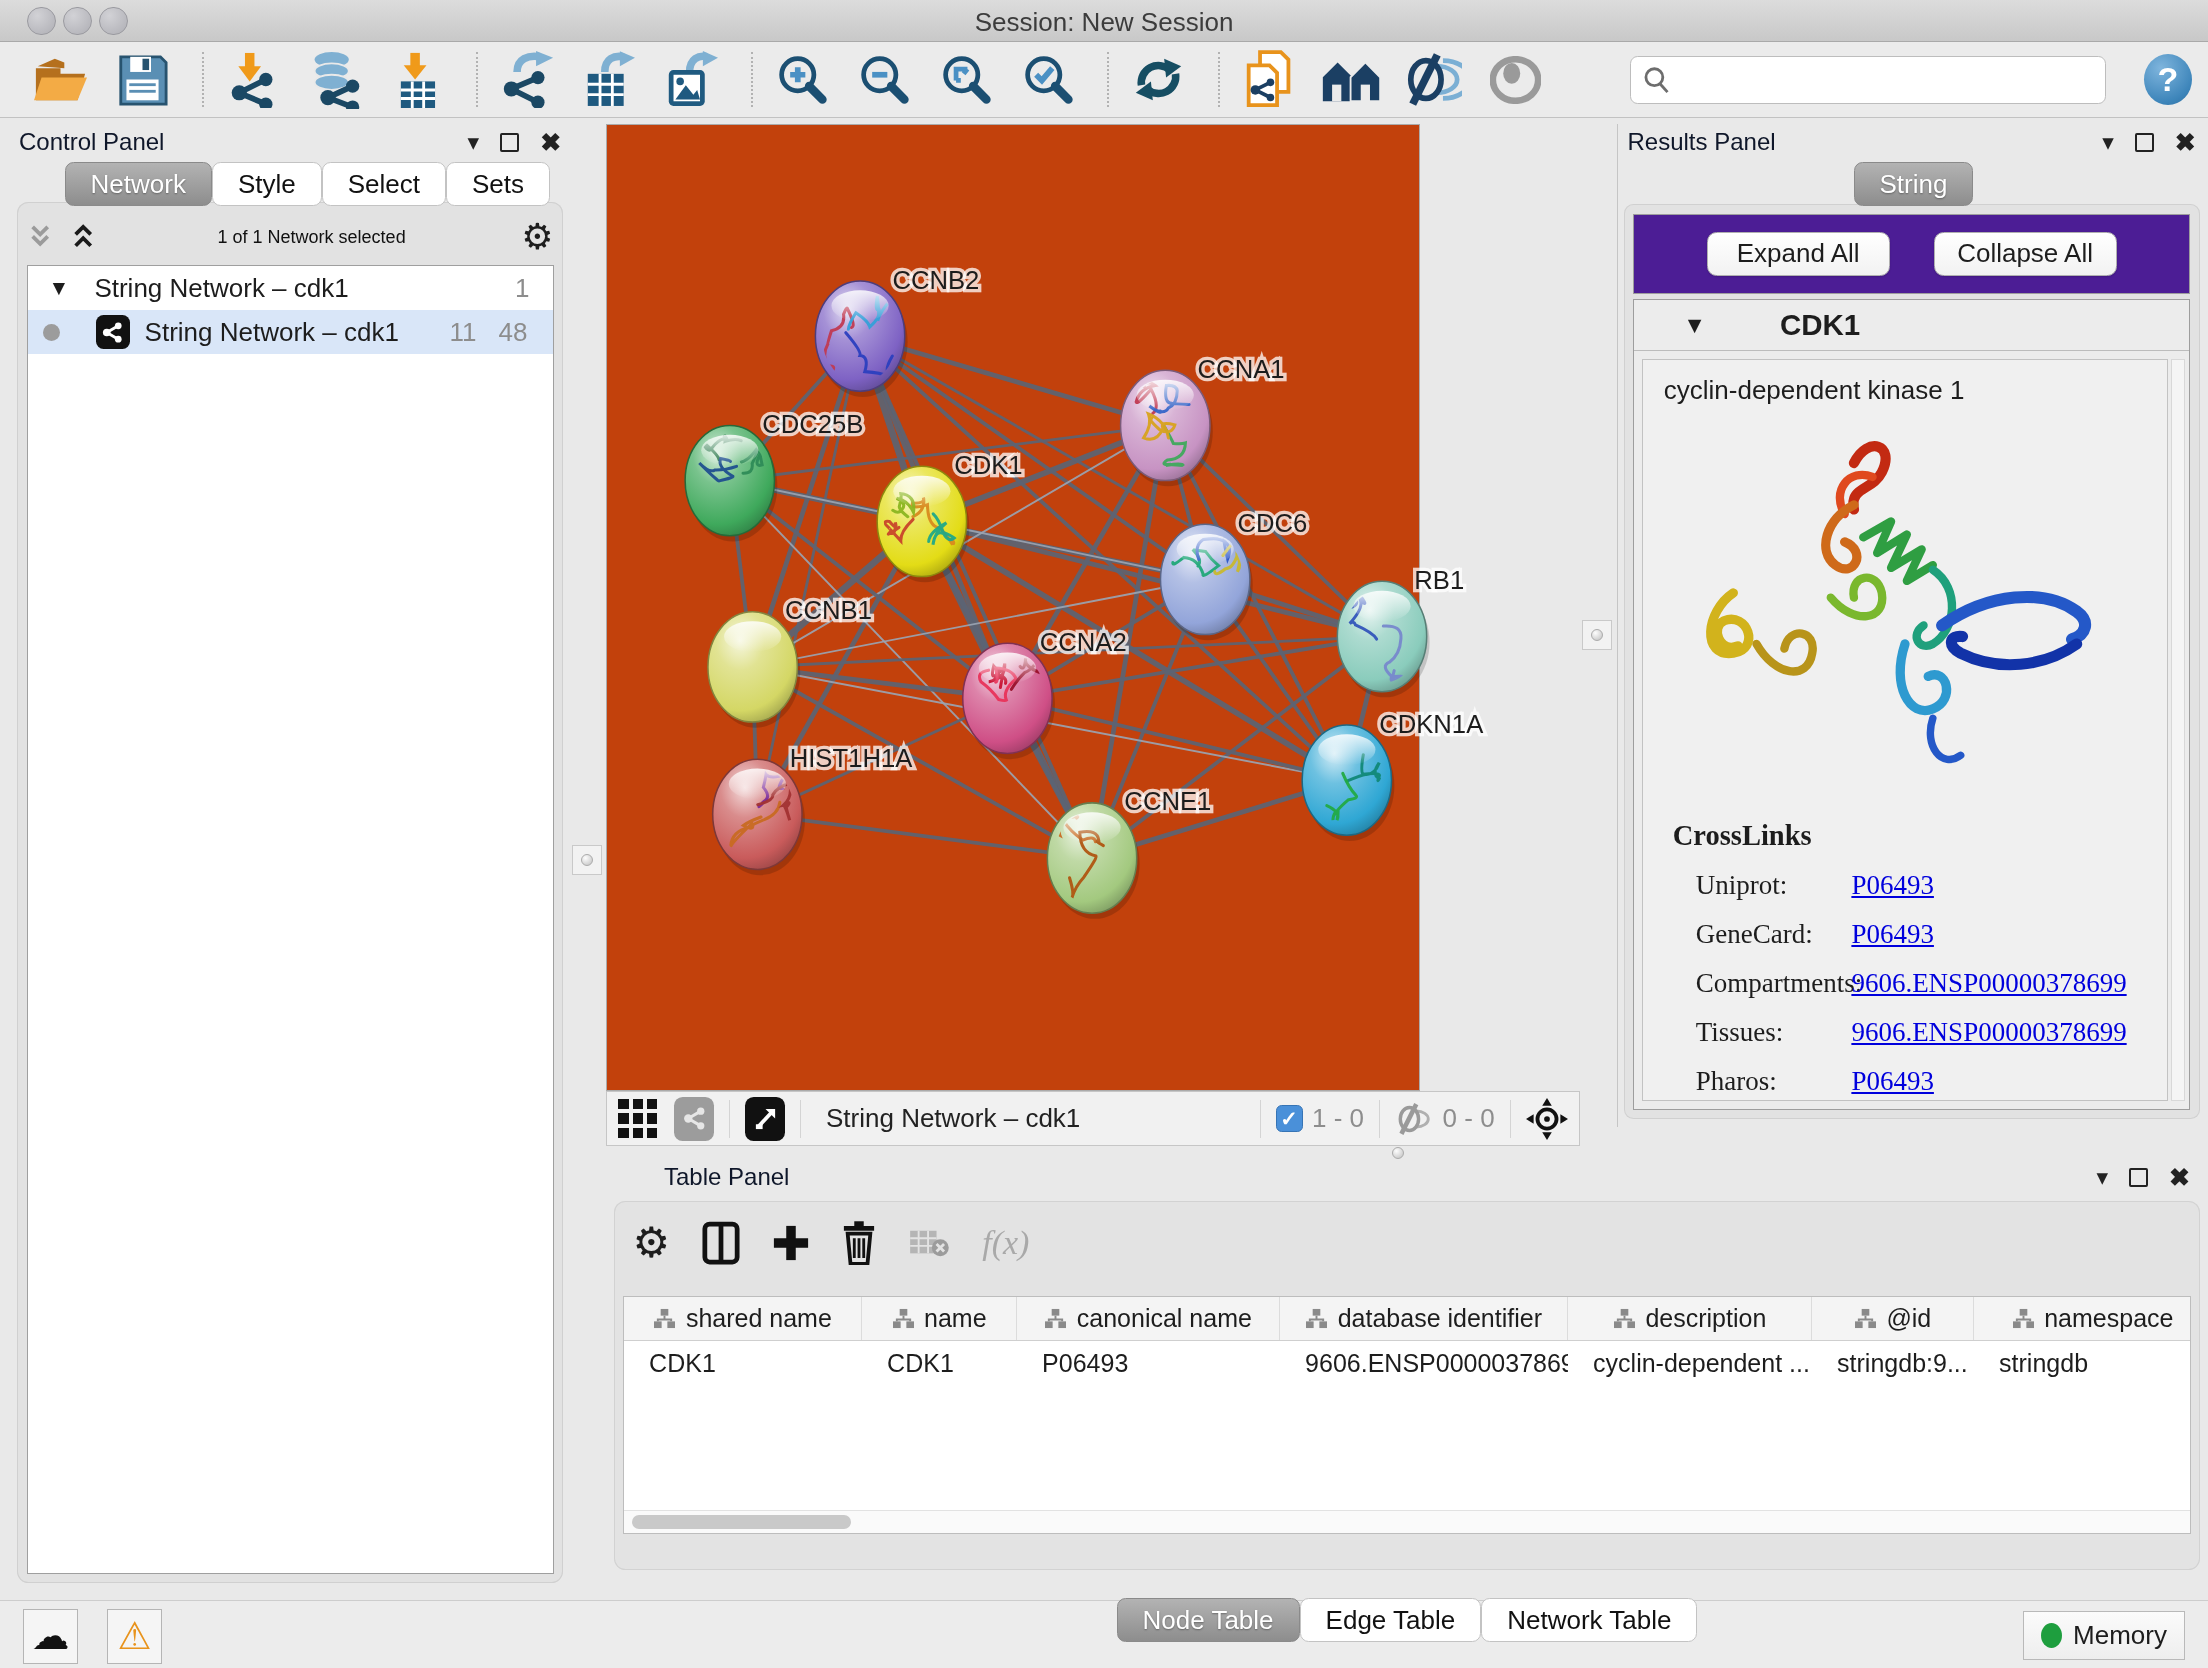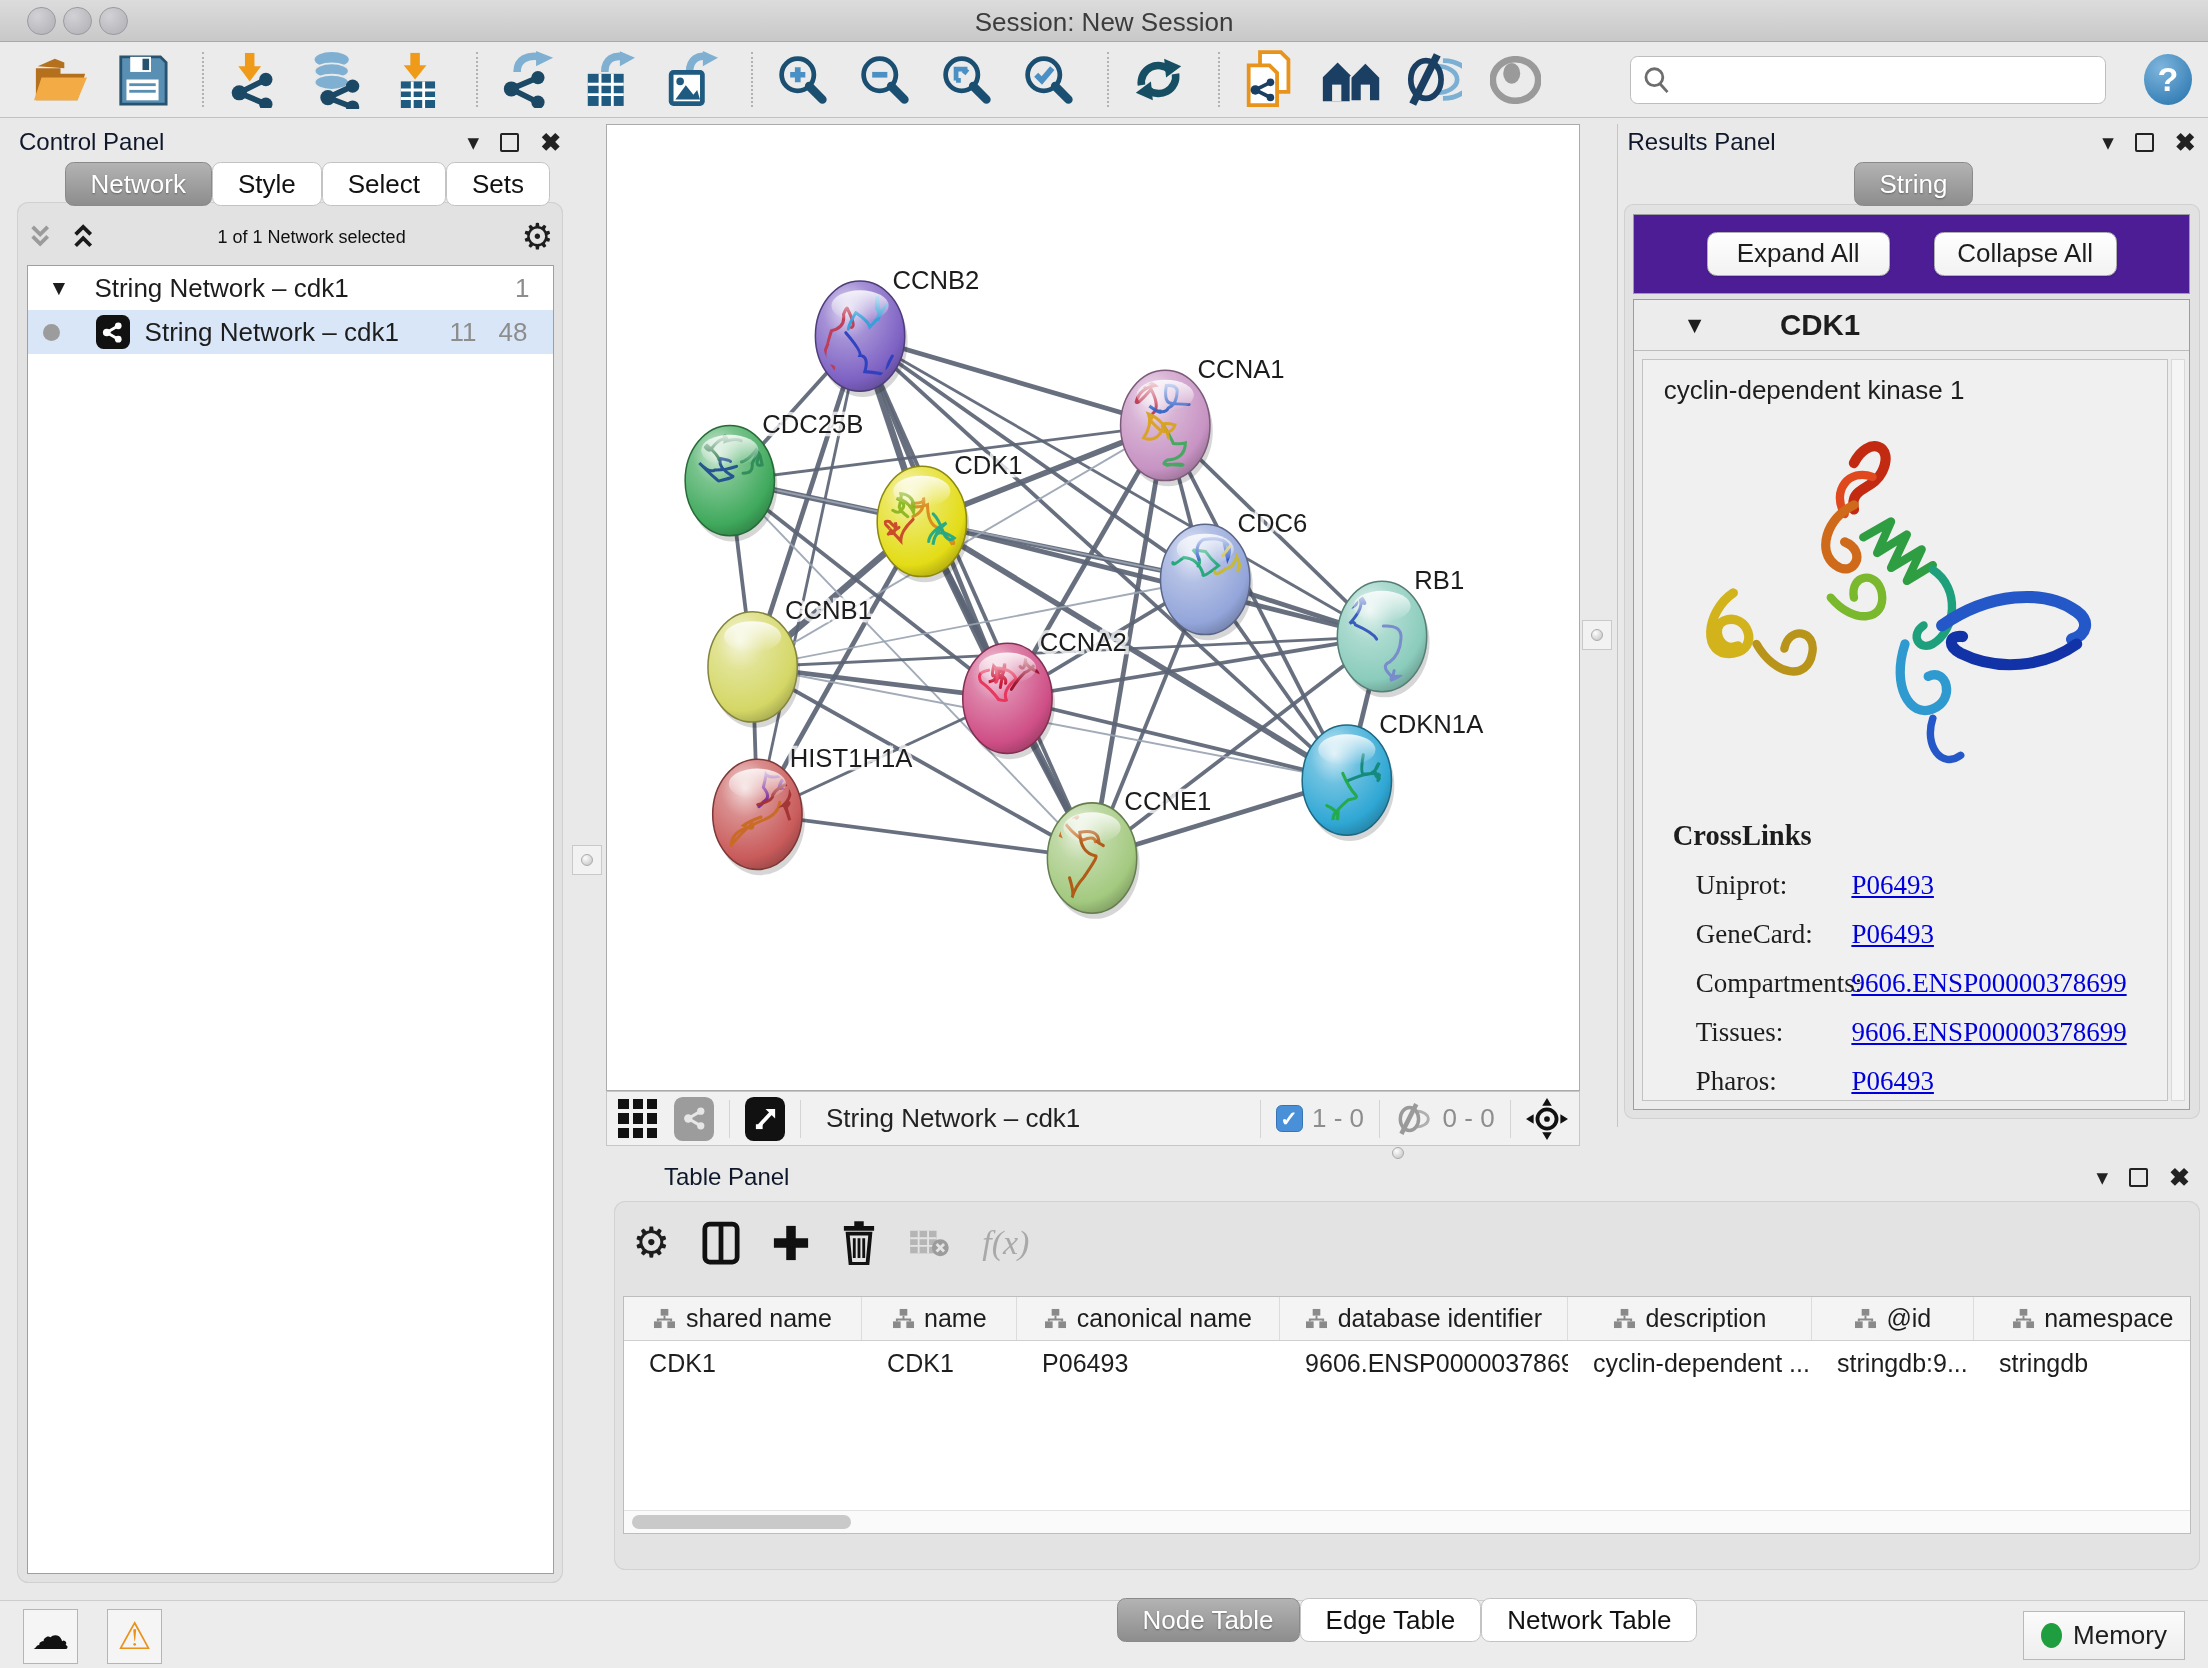--- a/index.html
+++ b/index.html
@@ -55,22 +55,22 @@
   #cp-selbar .status { flex:1; text-align:center; font-size:18px; color:#111; }
   #cp-tree { position:absolute; left:9.5px; right:9.5px; top:63px; bottom:9.5px;
     background:#fff; border:1.9px solid #9f9f9f; overflow:hidden; }
   .tree-row { height:44px; display:flex; align-items:center; font-size:26px; }
   .tree-row .count { color:#8d8d8d; }
   .tree-row.selected { background:#d9e6f8; }
   .share-chip { width:34px; height:34px; border-radius:7.6px; background:#111;
     display:flex; align-items:center; justify-content:center; }
 
   
-  #canvas-wrap { position:absolute; left:606px; top:124px; width:974px; height:967px;
-    background:#ffffff; border:1px solid #ababab; }
+  #canvas-wrap { position:absolute; left:606px; top:124px; width:814px; height:967px;
+    background:#c2410c; border:1px solid #ababab; }
   #view-toolbar { position:absolute; left:606px; top:1091px; width:974px; height:55px;
     background:#f1f1f1; border:1px solid #c6c6c6; display:flex; align-items:center; padding:0 11.4px; }
   .vt-div { width:0; height:38px; border-left:1.9px solid #d4d4d4; margin:0 15px; }
   #vt-grid { display:grid; grid-template-columns:repeat(3,10.5px); grid-gap:3.8px; }
   #vt-grid span { width:10.5px; height:10.5px; background:#111; }
   #vt-share { width:40px; height:44px; border-radius:8.6px; background:#9c9c9c; margin-left:17px;
     display:flex; align-items:center; justify-content:center; }
   #vt-bird { width:40px; height:44px; border-radius:8.6px; background:#111;
     display:flex; align-items:center; justify-content:center; }
   #vt-name { font-size:26px; color:#222; margin-left:9.5px; flex:1; }

